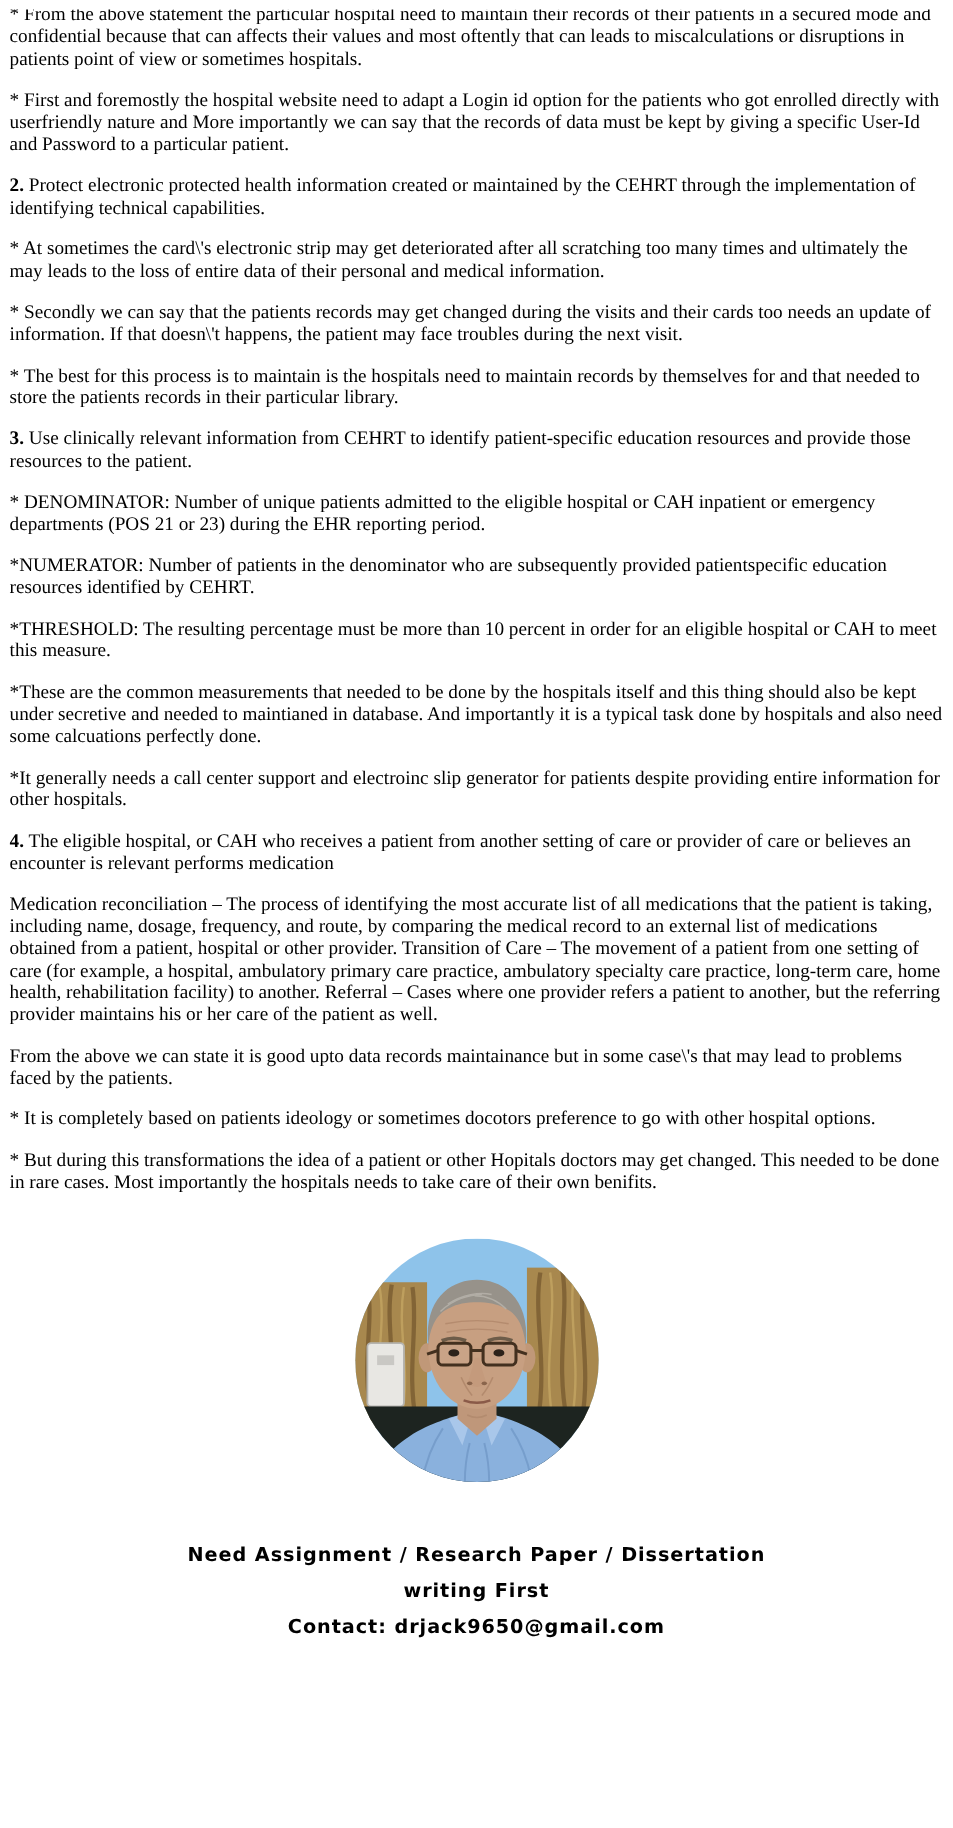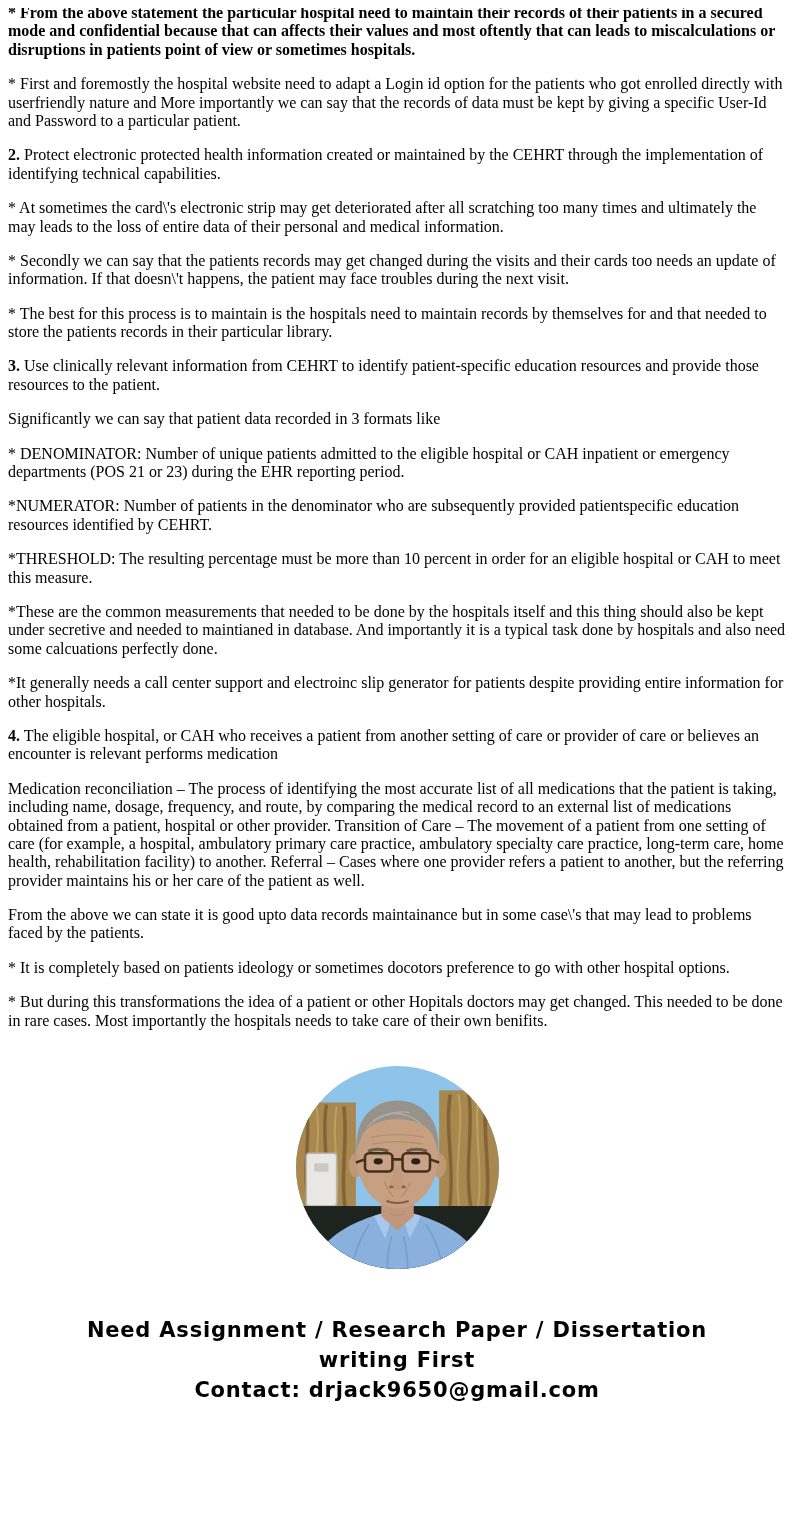--- a/index.html
+++ b/index.html
@@ -6,50 +6,49 @@
   body {
     margin: 8px;
     min-height: 1507px;
     width: auto;
     color: #000000;
     font-family: "Liberation Serif", serif;
     font-size: 16px;
     line-height: 1.15;
   }
   .doc p { margin: 16px 0; }
-  .doc p:first-child { margin-top: -4px; font-weight: bold; }
+  .doc p:first-child { margin-top: -4px; }
   .doc b { font-weight: bold; }
   .avatar-wrap {
     margin-top: 36px;
     text-align: center;
   }
   .avatar-wrap svg { display: inline-block; vertical-align: top; }
   .footer-heading {
     margin-top: 46px;
     text-align: center;
     font-family: "DejaVu Sans", sans-serif;
     font-weight: bold;
-    font-size: 21px;
+    font-size: 16px;
     line-height: 30px;
     letter-spacing: 0.8px;
     color: #000000;
   }
 </style>
 </head>
 <body>
 
 <div class="doc">
     <p><span>* From the above statement the particular hospital need to maintain their records of their patients in a secured mode and confidential because that can affects their values and most oftently that can leads to miscalculations or disruptions in patients point of view or sometimes hospitals.</span></p>
     <p><span>* First and foremostly the hospital website need to adapt a Login id option for the patients who got enrolled directly with userfriendly nature and More importantly we can say that the records of data must be kept by giving a specific User-Id and Password to a particular patient.</span></p>
     <p><b>2.</b><span> Protect electronic protected health information created or maintained by the CEHRT through the implementation of identifying technical capabilities.</span></p>
     <p><span>* At sometimes the card\'s electronic strip may get deteriorated after all scratching too many times and ultimately the may leads to the loss of entire data of their personal and medical information.</span></p>
     <p><span>* Secondly we can say that the patients records may get changed during the visits and their cards too needs an update of information. If that doesn\'t happens, the patient may face troubles during the next visit.</span></p>
     <p><span>* The best for this process is to maintain is the hospitals need to maintain records by themselves for and that needed to store the patients records in their particular library.</span></p>
     <p><b>3.</b><span> Use clinically relevant information from CEHRT to identify patient-specific education resources and provide those resources to the patient.</span></p>
-    <p><span>Significantly we can say that patient data recorded in 3 formats like</span></p>
     <p><span>* DENOMINATOR: Number of unique patients admitted to the eligible hospital or CAH inpatient or emergency departments (POS 21 or 23) during the EHR reporting period.</span></p>
     <p><span>*NUMERATOR: Number of patients in the denominator who are subsequently provided patientspecific education resources identified by CEHRT.</span></p>
     <p><span>*THRESHOLD: The resulting percentage must be more than 10 percent in order for an eligible hospital or CAH to meet this measure.</span></p>
     <p><span>*These are the common measurements that needed to be done by the hospitals itself and this thing should also be kept under secretive and needed to maintianed in database. And importantly it is a typical task done by hospitals and also need some calcuations perfectly done.</span></p>
     <p><span>*It generally needs a call center support and electroinc slip generator for patients despite providing entire information for other hospitals.</span></p>
     <p><b>4.</b><span> The eligible hospital, or CAH who receives a patient from another setting of care or provider of care or believes an encounter is relevant performs medication</span></p>
     <p><span>Medication reconciliation – The process of identifying the most accurate list of all medications that the patient is taking, including name, dosage, frequency, and route, by comparing the medical record to an external list of medications obtained from a patient, hospital or other provider. Transition of Care – The movement of a patient from one setting of care (for example, a hospital, ambulatory primary care practice, ambulatory specialty care practice, long-term care, home health, rehabilitation facility) to another. Referral – Cases where one provider refers a patient to another, but the referring provider maintains his or her care of the patient as well.</span></p>
     <p><span>From the above we can state it is good upto data records maintainance but in some case\'s that may lead to problems faced by the patients.</span></p>
     <p><span>* It is completely based on patients ideology or sometimes docotors preference to go with other hospital options.</span></p>
     <p><span>* But during this transformations the idea of a patient or other Hopitals doctors may get changed. This needed to be done in rare cases. Most importantly the hospitals needs to take care of their own benifits.</span></p>

